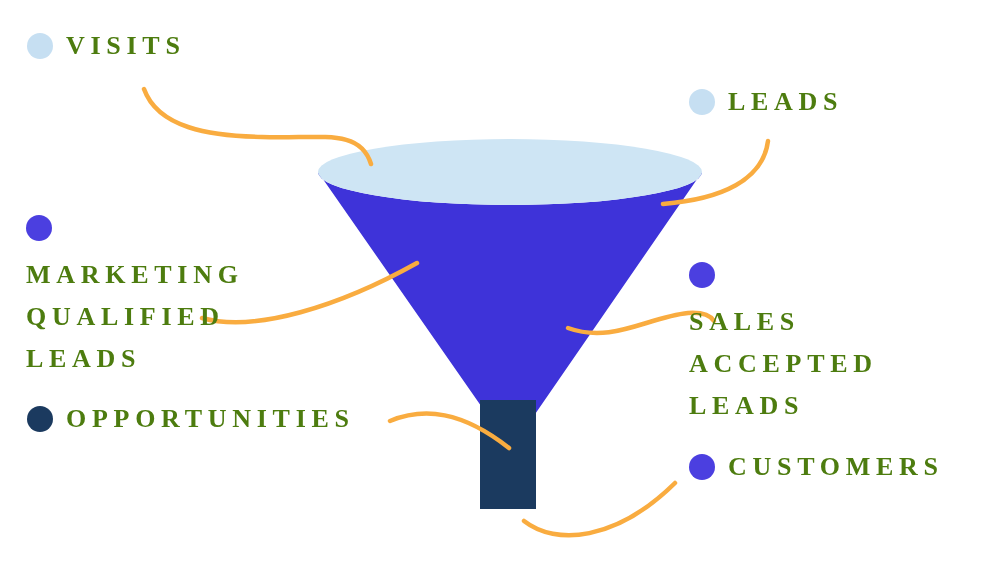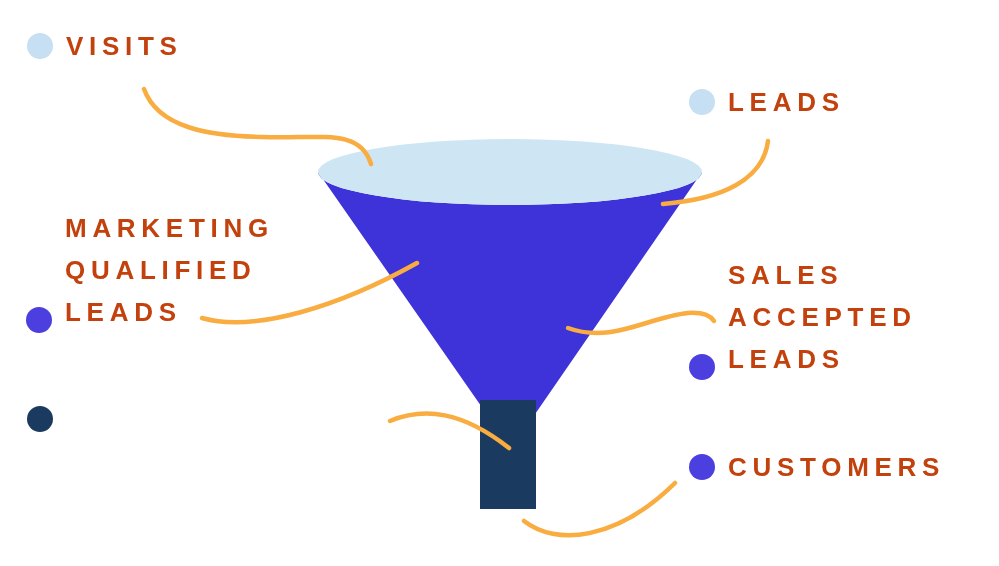--- a/index.html
+++ b/index.html
@@ -9,23 +9,24 @@
     background:#ffffff;
     overflow:hidden;
     font-family:"Liberation Sans", sans-serif;
   }
   .funnel-svg{position:absolute;left:0;top:0;}
   .label{
     position:absolute;
     display:flex;
     align-items:center;
     gap:13px;
-    color:#c2410c;
+    color:#4d7c0f;
+    font-family:Liberation Serif, serif;
   }
-  .label.multiline{align-items:flex-end;}
+  .label.multiline{align-items:flex-start;flex-direction:column;}
   .label.multiline .dot{margin-top:8px;}
   .dot{
     width:26px;height:26px;border-radius:50%;
     flex:0 0 26px;
   }
   .dot.light{background:#C6DFF2;}
   .dot.blue{background:#4B3FE0;}
   .dot.navy{background:#1B3A5F;}
   .label-text{
     font-weight:bold;
@@ -86,20 +87,21 @@
 
   <div class="label multiline" id="label-sal">
     <span class="dot blue"></span>
     <div class="label-text">SALES
 ACCEPTED
 LEADS</div>
   </div>
 
   <div class="label single" id="label-opportunities">
     <span class="dot navy"></span>
+    <div class="label-text">OPPORTUNITIES</div>
   </div>
 
   <div class="label single" id="label-customers">
     <span class="dot blue"></span>
     <div class="label-text">CUSTOMERS</div>
   </div>
 
 </div>
 
 </body></html>

